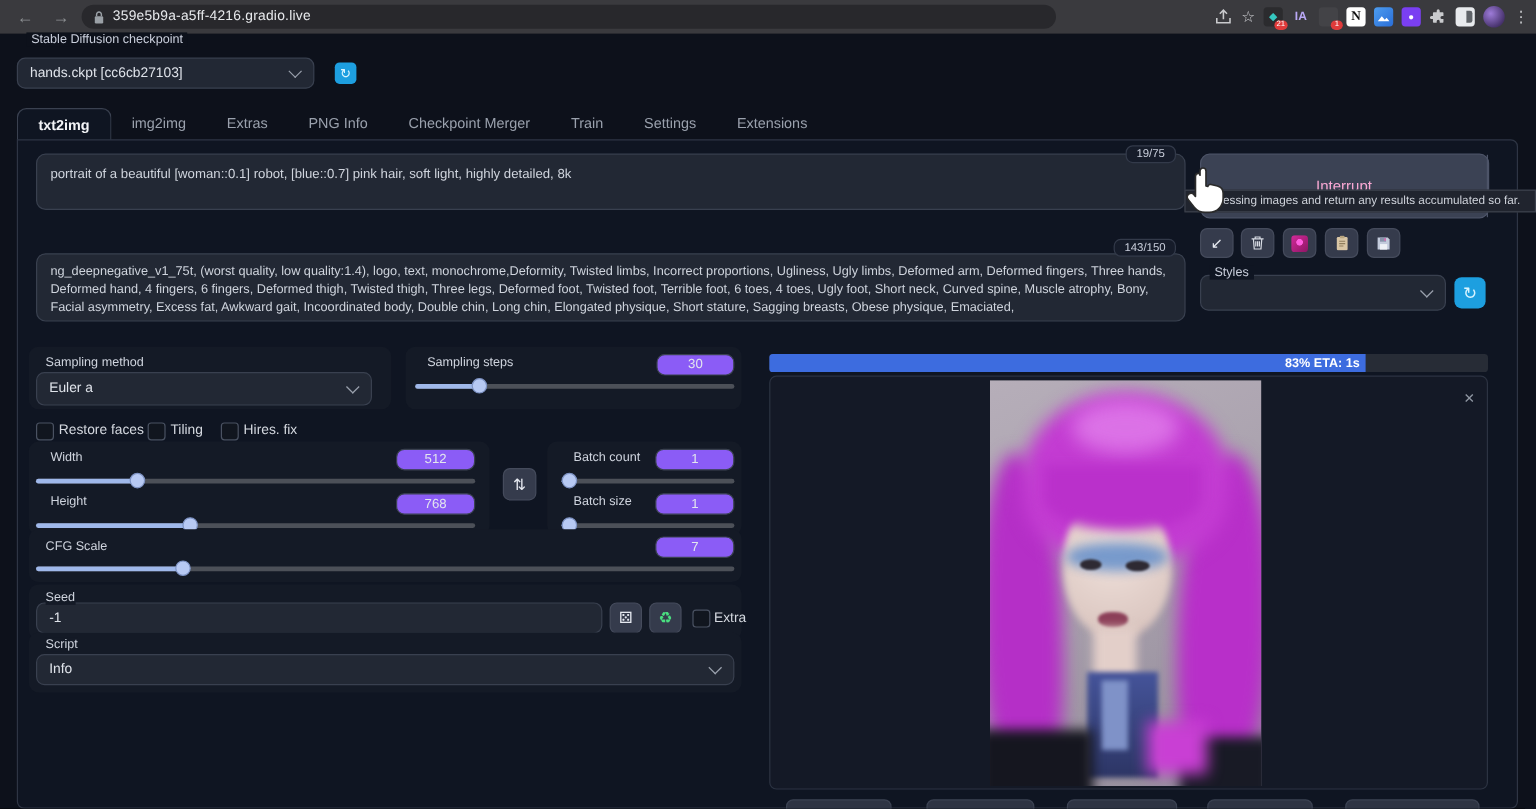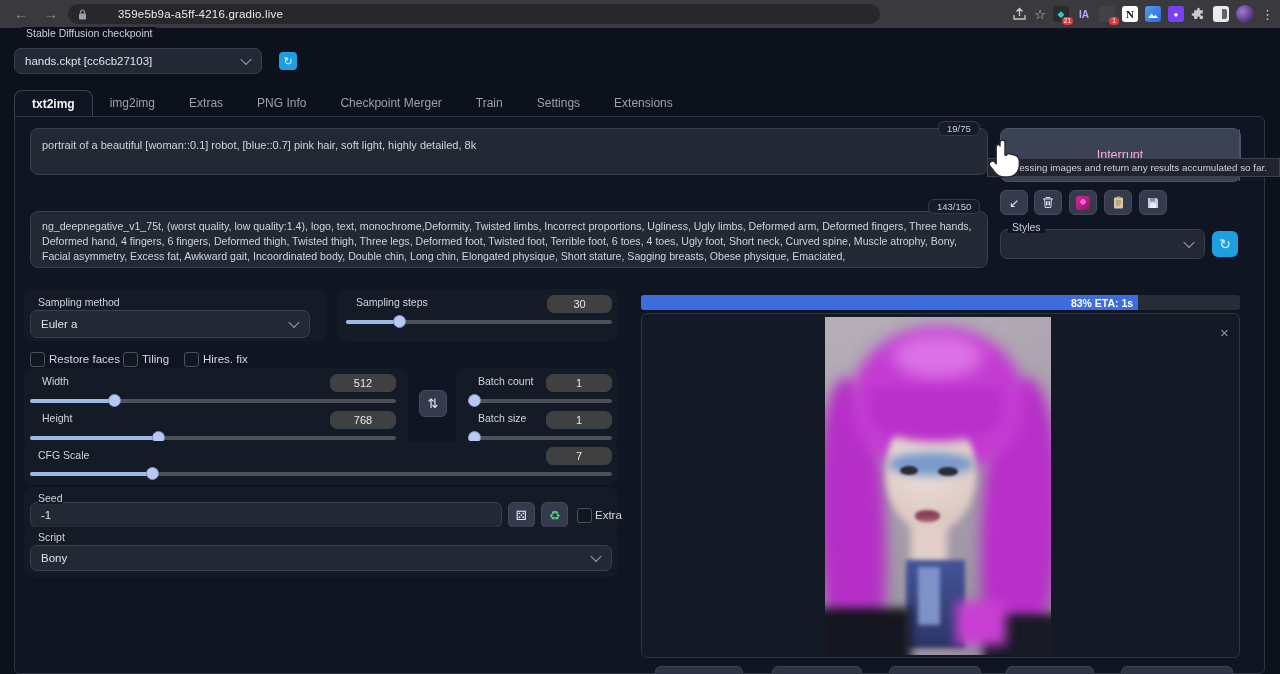--- a/index.html
+++ b/index.html
@@ -6,21 +6,21 @@
   .screen{position:relative;width:1280px;height:674px;overflow:hidden;
     background:#0d111b;font-family:"Liberation Sans","DejaVu Sans",sans-serif;
     -webkit-font-smoothing:antialiased;}
   .abs{position:absolute;}
 
   
   .bbar{left:0;top:0;width:1280px;height:28px;background:#3a3a3e;display:flex;align-items:center;}
   .nav-ico{width:18px;text-align:center;font-size:14px;color:#8d9093;margin-left:12px;cursor:default;}
   .nav-ico.lit{color:#c9cacd;}
   .omnibox{position:absolute;left:68px;top:4px;width:812px;height:20px;background:#28282c;
-    border-radius:11px;display:flex;align-items:center;padding-left:10px;box-sizing:border-box;gap:24px;}
+    border-radius:11px;display:flex;align-items:center;padding-left:10px;box-sizing:border-box;}
   .url{color:#e8eaed;font-size:11.5px;margin-left:7px;letter-spacing:.2px;}
   .bbar-right{position:absolute;right:6px;top:0;height:28px;display:flex;align-items:center;gap:7px;}
   .ext{position:relative;width:16px;height:16px;border-radius:3px;display:flex;align-items:center;justify-content:center;font-size:9px;}
   .badge{position:absolute;right:-4px;bottom:-3px;background:#e03b3b;color:#fff;font-size:6.5px;
     border-radius:5px;padding:0 2px;line-height:8px;min-width:6px;text-align:center;}
   .avatar{width:18px;height:18px;border-radius:50%;background:radial-gradient(circle at 35% 35%,#9d7bd8,#4a3570 70%,#2a1e44);}
 
   
   .flabel{position:absolute;font-size:10.5px;color:#c9cedb;background:#0d111b;padding:0 4px;z-index:3;}
   .panel-label{background:#141a26;}
@@ -37,21 +37,21 @@
   .content-panel{left:14px;top:116px;width:1251px;height:558px;background:#0f1522;
     border:1px solid #2e3544;border-radius:0 6px 6px 6px;box-sizing:border-box;}
   .tarea{position:absolute;background:#222834;border:1px solid #39404f;border-radius:8px;
     color:#cfd4dd;font-size:11px;line-height:14.5px;padding:9px 11px;box-sizing:border-box;
     resize:none;overflow:hidden;outline:none;font-family:Liberation Sans, sans-serif;}
   .chip{position:absolute;background:#161c2a;border:1px solid #333a4a;border-radius:6px;
     color:#c9cedb;font-size:9.5px;padding:1px 8px;z-index:4;}
   .gbtn{position:absolute;background:#353b4c;border:1px solid #454b5c;border-radius:6px;
     display:flex;align-items:center;justify-content:center;color:#e6e9f0;cursor:pointer;box-sizing:border-box;}
   .panel{position:absolute;background:#141a26;border-radius:8px;}
-  .numbox{position:absolute;background:#404040;border:1px solid #3a4150;border-radius:7px;
+  .numbox{position:absolute;background:#8b5cf6;border:1px solid #3a4150;border-radius:7px;
     color:#e3e6ee;font-size:11px;text-align:center;padding:2px 12px;box-sizing:border-box;}
   .lbl{position:absolute;font-size:10.5px;color:#cfd4de;z-index:2;}
   .slider{position:absolute;height:13px;cursor:pointer;}
   .slider .track{position:absolute;left:0;right:0;top:5px;height:4px;background:#4c5058;border-radius:2px;}
   .slider .fill{position:absolute;left:0;top:5px;height:4px;background:#9fb8ea;border-radius:2px;}
   .slider .thumb{position:absolute;top:0;width:13px;height:13px;border-radius:50%;
     background:#b7c9f3;border:1px solid #7e93c4;box-sizing:border-box;transform:translateX(-6px);}
   .cb{position:absolute;width:13px;height:13px;background:#11161f;border:1px solid #4a5262;border-radius:3px;cursor:pointer;}
   .cb-label{position:absolute;font-size:11.5px;color:#d4d8df;}
   .two-btn{position:absolute;left:1000px;top:128px;width:239px;height:52px;background:#3b4254;
@@ -298,21 +298,21 @@
   </div>
   <div class="gbtn" style="left:541px;top:502px;width:27px;height:26px;font-size:13px;color:#4ade80;">
     <span>♻</span>
   </div>
   <span class="cb" style="left:577px;top:508px;"></span>
   <span class="cb-label" style="left:595px;top:509px;">Extra</span>
 
   <div class="panel" style="left:24px;top:527px;width:594px;height:50px;"></div>
   <span class="lbl panel-label" style="left:38px;top:531px;">Script</span>
   <div class="ddl" style="left:30px;top:545px;width:582px;height:26px;">
-    <span>Bony</span>
+    <span>Info</span>
     <span class="chev"></span>
   </div>
 
   <div class="progress-wrap">
     <div class="progress-fill" style="width: 83%;">
       <span class="progress-text">83% ETA: 1s</span>
     </div>
   </div>
 
   <div class="gallery"></div>

